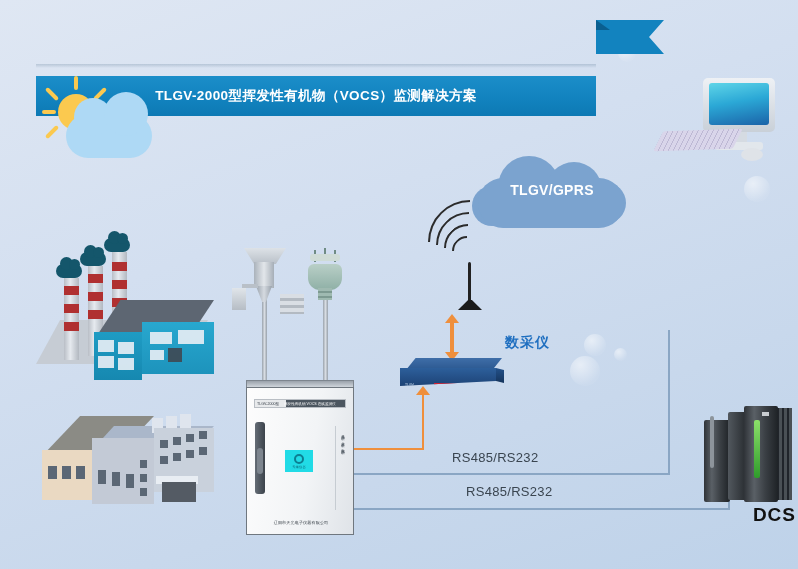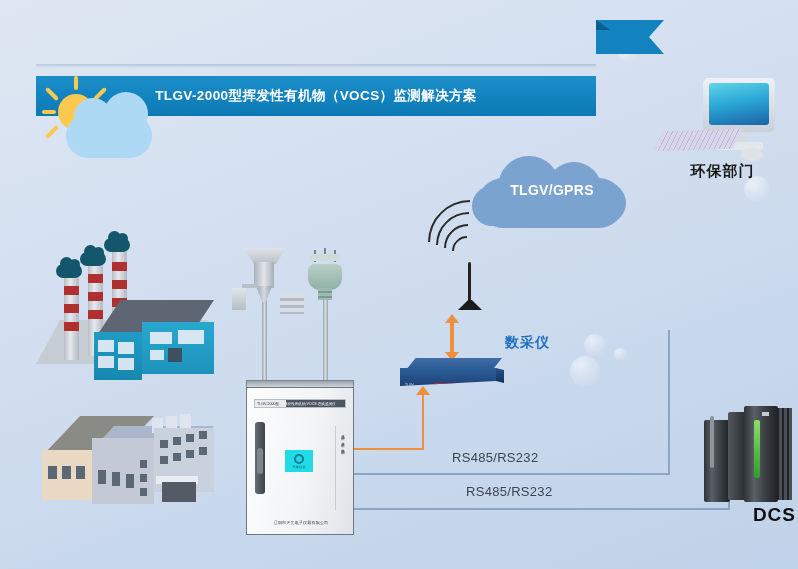--- a/index.html
+++ b/index.html
@@ -623,21 +623,20 @@
     <div class="lg-side"></div>
   </div>
 
   <div class="epa">
     <div class="mon-frame"></div>
     <div class="mon-screen"></div>
     <div class="mon-neck"></div>
     <div class="mon-foot"></div>
     <div class="kbd"></div>
     <div class="mouse"></div>
-    <div class="epa-label">环保部门</div>
   </div>
 
 
   <div class="dcs">
     <div class="rack-fins"></div>
     <div class="rack rack-a"></div>
     <div class="rack rack-b"></div>
     <div class="rack rack-c"></div>
     <div class="rack-slot"></div>
     <div class="rack-green"></div>

